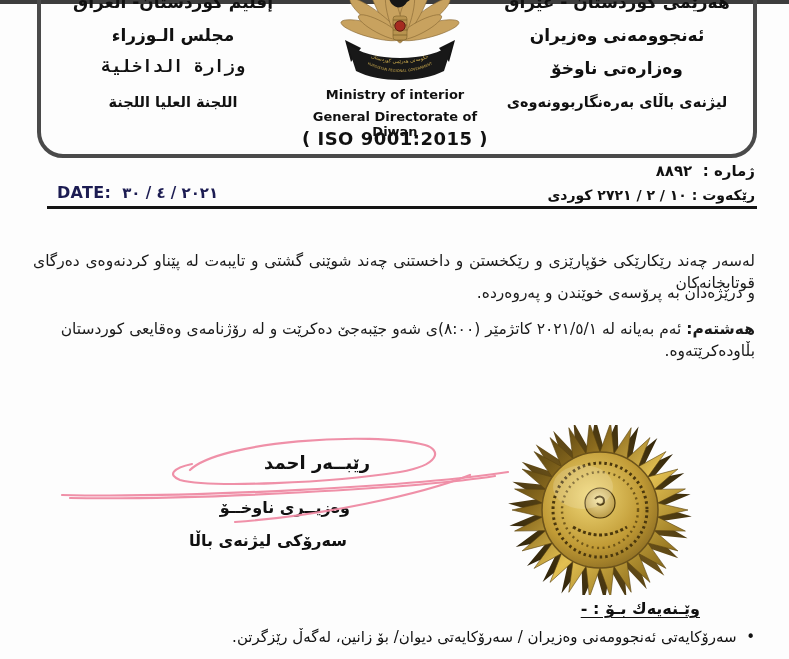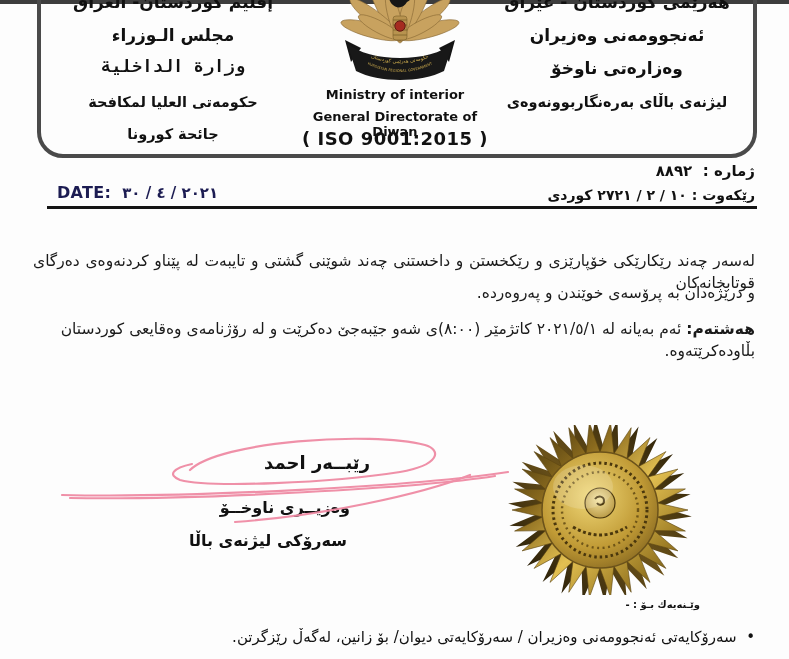--- a/index.html
+++ b/index.html
@@ -23,40 +23,39 @@
   .dateline { font-weight:bold; font-size:15px; color:#1c1c52; letter-spacing:.3px; }
   .rule   { left:47px; top:206px; width:710px; height:3px; background:#141414; }
   .bodyline {
     left:33px; right:34px; direction:rtl; font-size:15.5px; line-height:22px; color:#1a1a1a;
   }
   .just { text-align:justify; text-align-last:justify; }
   .ralign { text-align:right; }
   .bold { font-weight:bold; }
   .sigtext { direction:rtl; text-align:right; font-weight:bold; }
   .footer-label {
-    direction:rtl; font-size:10px; font-weight:600; 
+    direction:rtl; font-size:16px; font-weight:600; text-decoration:underline;
     text-underline-offset:3px;
   }
   .footer-item { direction:rtl; text-align:right; font-size:15px; }
   svg { display:block; }
 </style>
 </head>
 <body>
 
 <div class="page">
 
   <div class="abs topbar"></div>
 
   <div class="abs frame"></div>
 
   <div class="abs col hl-big" style="left:48px; top:-10px; width:250px;">إقليم كوردستان- العراق</div>
   <div class="abs col hl-big" style="left:48px; top:23px;  width:250px;">مجلس الـوزراء</div>
   <div class="abs col hl-big" style="left:48px; top:56px;  width:250px;font-family:Liberation Mono, monospace;">وزارة الداخلية</div>
-  <div class="abs col hl-sm" style="left:48px; top:92px;  width:250px;">حكومەتی العليا لمكافحة</div>
-  <div class="abs col hl-sm" style="left:48px; top:124px; width:250px;">جائحة كورونا</div>
+  <div class="abs col hl-sm" style="left:48px; top:92px;  width:250px;">اللجنة العليا اللجنة</div>
 
   <div class="abs col hl-big" style="left:492px; top:-10px; width:250px;">هەرێمی کوردستان - عێراق</div>
   <div class="abs col hl-big" style="left:492px; top:23px;  width:250px;">ئەنجوومەنی وەزیران</div>
   <div class="abs col hl-big" style="left:492px; top:56px;  width:250px;">وەزارەتی ناوخۆ</div>
   <div class="abs col hl-sm" style="left:492px; top:92px;  width:250px;">لیژنەی باڵای بەرەنگاربوونەوەی</div>
 
   <div class="abs" style="left:337px; top:-14px; width:126px; height:100px;">
     <svg width="126" height="100" viewBox="0 0 126 100">
       <g stroke="#8a6a35" stroke-width="0.6" fill="#c8a25f">
         <ellipse cx="93" cy="52" rx="31" ry="7" transform="rotate(-15 63 52)"></ellipse>

